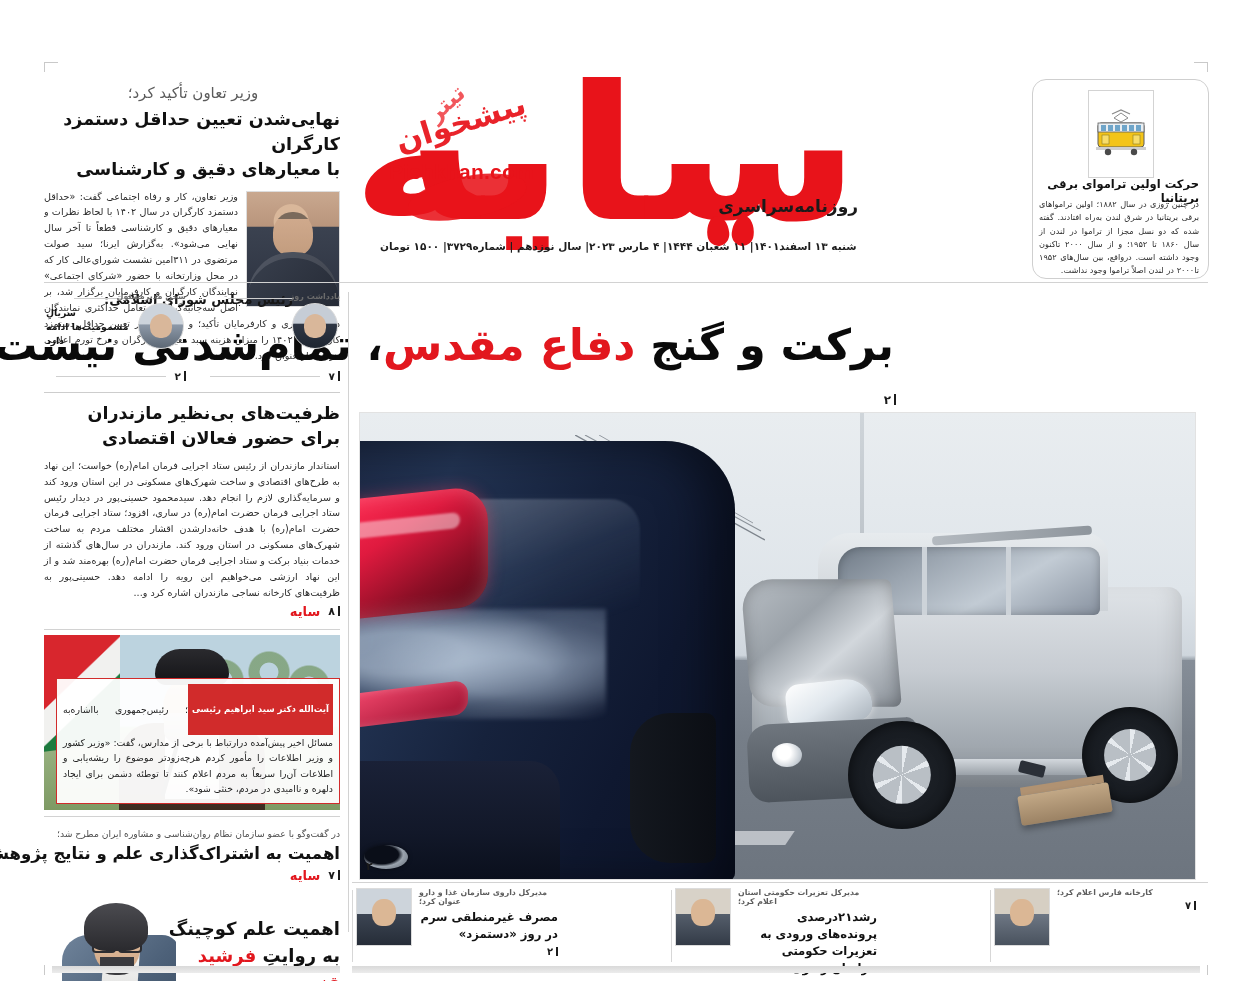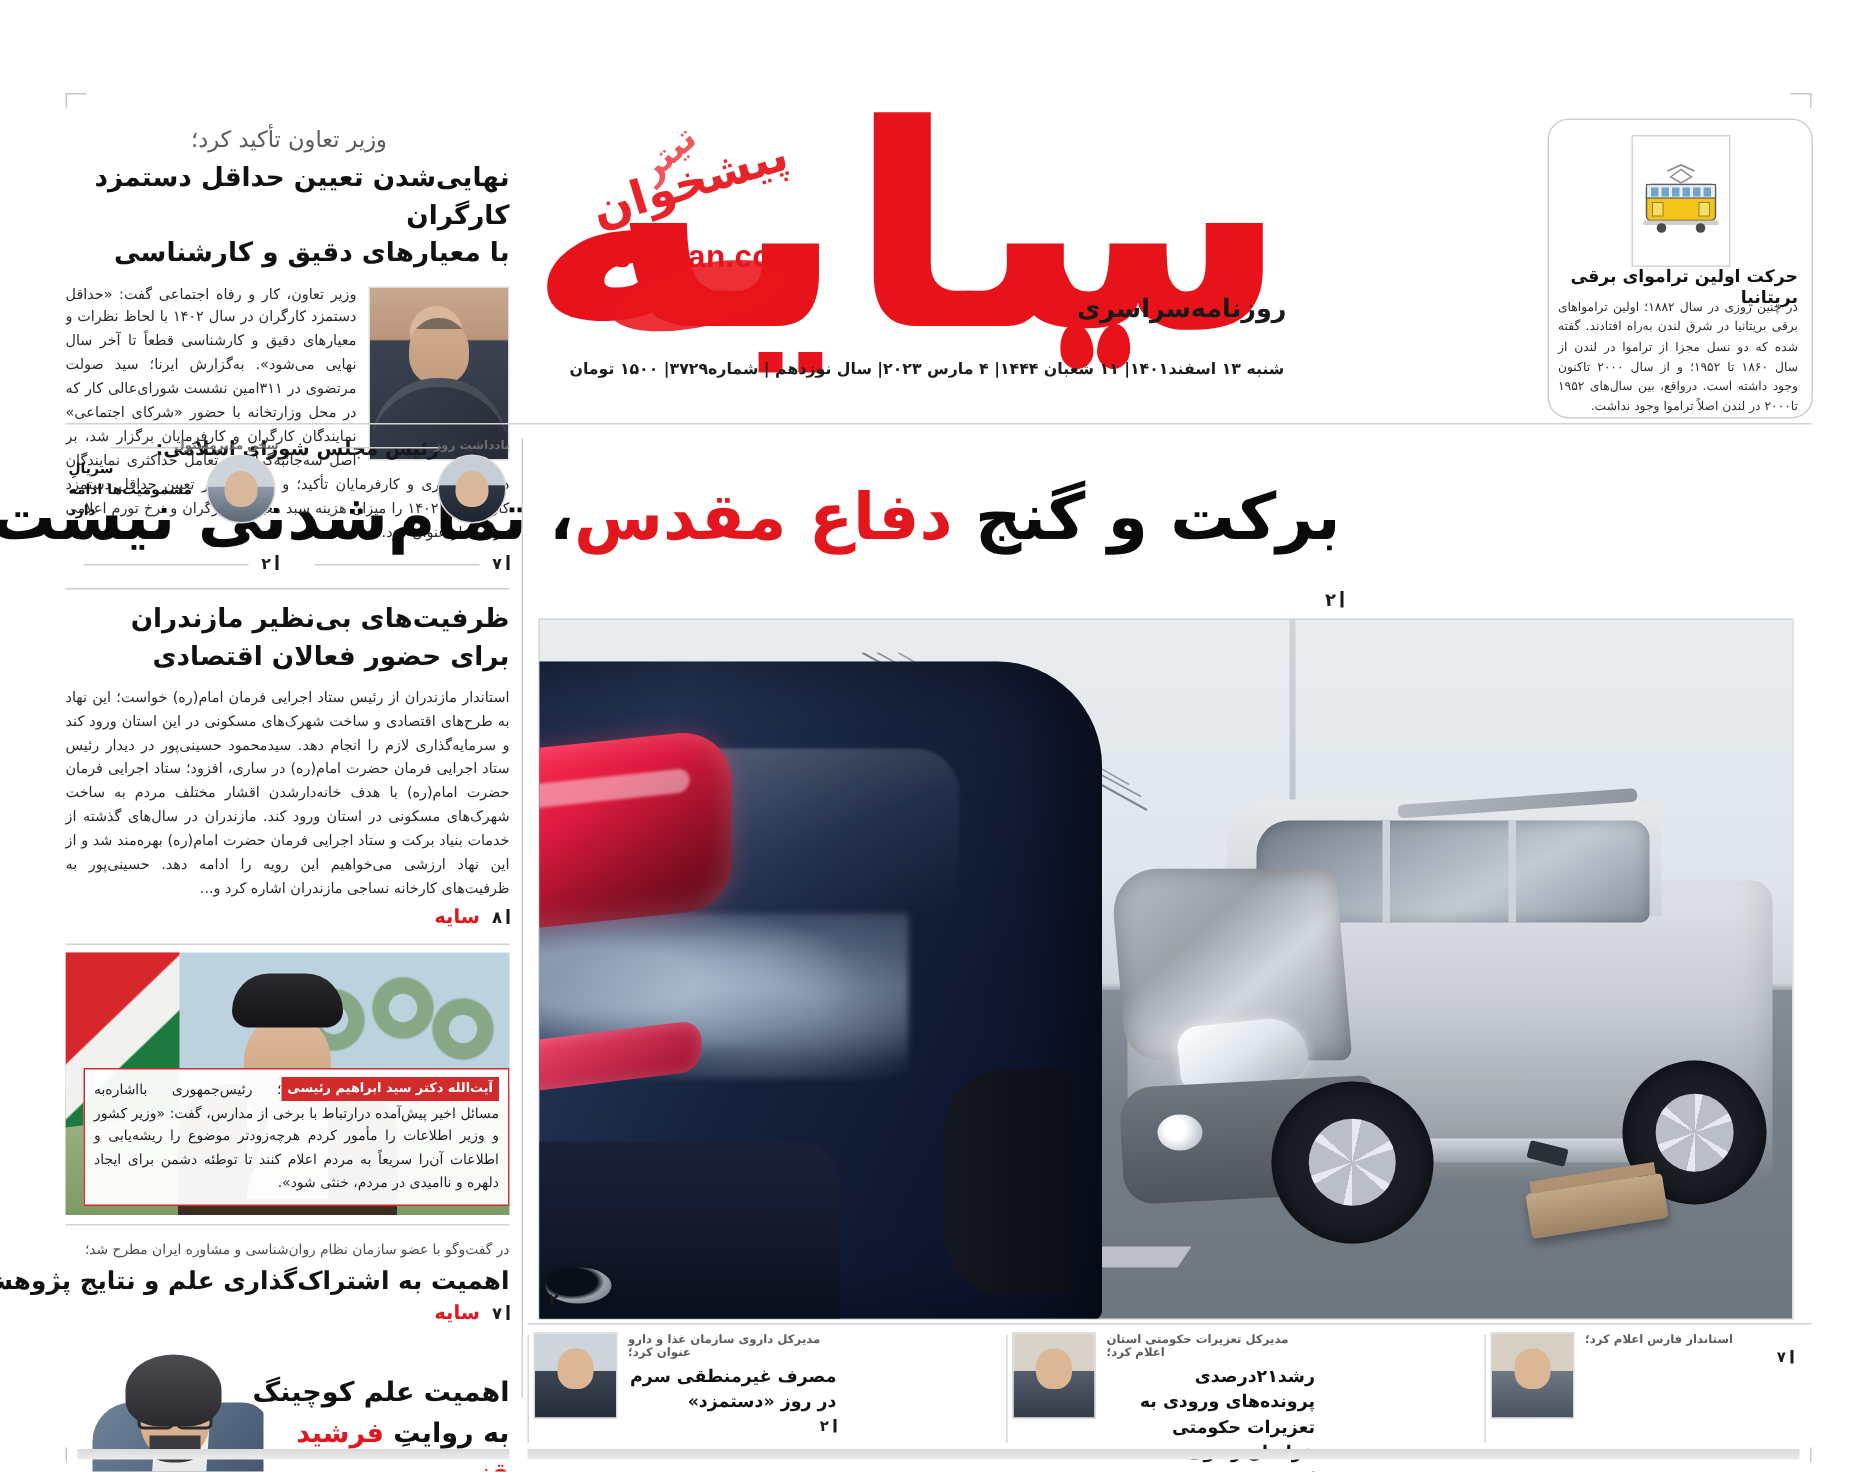--- a/index.html
+++ b/index.html
@@ -455,21 +455,21 @@
     position: absolute; left: 34%; bottom: 12px; width: 4px; height: 54px;
     background: #2a2a2a; transform: rotate(16deg);
   }
   .raisi-capbox {
     position: absolute; left: 12px; right: 0; bottom: 6px;
     border: 1px solid #d12b2b; background: rgba(255,255,255,.95);
     padding: 5px 6px 6px;
   }
   .raisi-lead {
     display: inline-block; background: #d12b2b; color: #fff;
-    font-size: 8.6px; font-weight: bold; padding: 1px 4px; direction: rtl;
+    font-size: 8.6px; font-weight: bold; padding: 18px 4px; direction: rtl;
     vertical-align: 1px;
   }
   .raisi-cap {
     direction: rtl; text-align: justify; font-size: 9.3px;
     line-height: 1.68; color: #1d1d1d;
   }
 
   .sci-kicker {
     direction: rtl; text-align: right; font-size: 9.2px; color: #4d4d4d;
     font-weight: normal; margin-top: 11px;
@@ -813,21 +813,21 @@
       <div class="bot-body">
         <div class="bot-kicker">مدیرکل تعزیرات حکومتی استان اعلام کرد؛</div>
         <div class="bot-title">رشد۲۱درصدی پرونده‌های ورودی به تعزیرات حکومتی خراسان رضوی</div>
         <div class="bot-page">۶</div>
       </div>
       <div class="bot-sep"></div>
     </div>
     <div class="bot-item">
       <div class="bot-photo v3"></div>
       <div class="bot-body">
-        <div class="bot-kicker">استاندار فارس اعلام کرد؛</div>
+        <div class="bot-kicker">کارخانه فارس اعلام کرد؛</div>
         <div class="bot-page">۷</div>
       </div>
       <div class="bot-sep"></div>
     </div>
   </div>
 
   <div class="shadow-strip" style="left:52px;bottom:8px;width:288px;height:7px;"></div>
   <div class="shadow-strip" style="left:352px;bottom:8px;width:848px;height:7px;"></div>
 
 </div>

